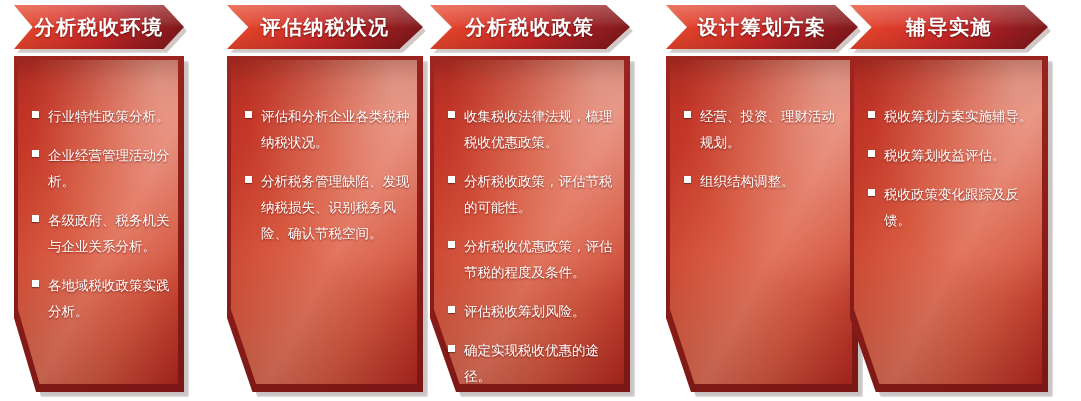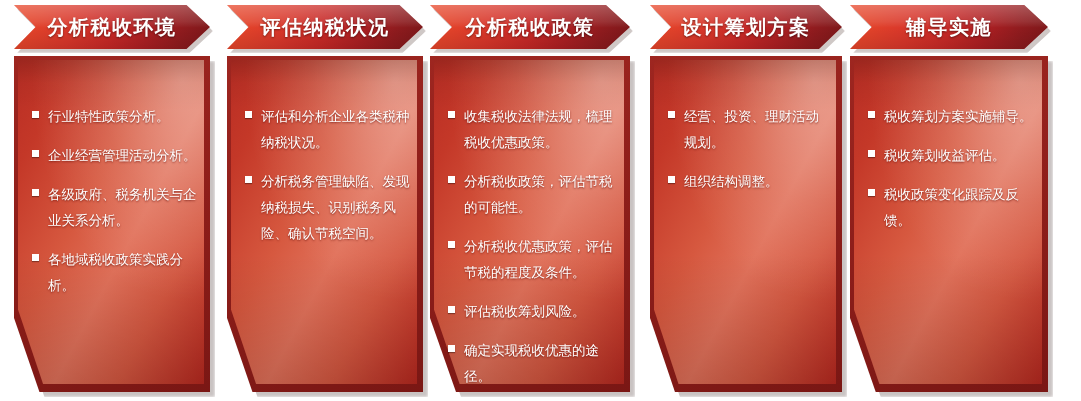--- a/index.html
+++ b/index.html
@@ -193,21 +193,21 @@
     font-size: 13.5px;
     line-height: 26px;
     text-shadow: 0 1px 2px rgba(110,20,14,0.8);
     font-weight: normal;
   }
 </style>
 </head>
 <body>
 
 <div id="board">
-    <div class="column" style="left: 14px; width: 196px; border-radius: 31px;">
+    <div class="column" style="left: 14px; width: 170px; border-radius: 31px;">
       <div class="banner-wrap">
         <div class="banner-shadow"></div>
         <div class="banner"></div>
         <div class="banner-gloss"></div>
         <div class="banner-label">分析税收环境</div>
       </div>
       <div class="panel-wrap">
         <div class="panel-shadow"></div>
         <div class="panel-border"></div>
         <div class="panel-inner"></div>
@@ -285,21 +285,21 @@
             <span class="bullet-marker"></span>
             <span class="bullet-text">评估税收筹划风险。</span>
           </div>
           <div class="bullet-item">
             <span class="bullet-marker"></span>
             <span class="bullet-text">确定实现税收优惠的途径。</span>
           </div>
         </div>
       </div>
     </div>
-    <div class="column" style="left: 650px; width: 192px;">
+    <div class="column" style="left: 666px; width: 192px;">
       <div class="banner-wrap">
         <div class="banner-shadow"></div>
         <div class="banner"></div>
         <div class="banner-gloss"></div>
         <div class="banner-label">设计筹划方案</div>
       </div>
       <div class="panel-wrap">
         <div class="panel-shadow"></div>
         <div class="panel-border"></div>
         <div class="panel-inner"></div>

